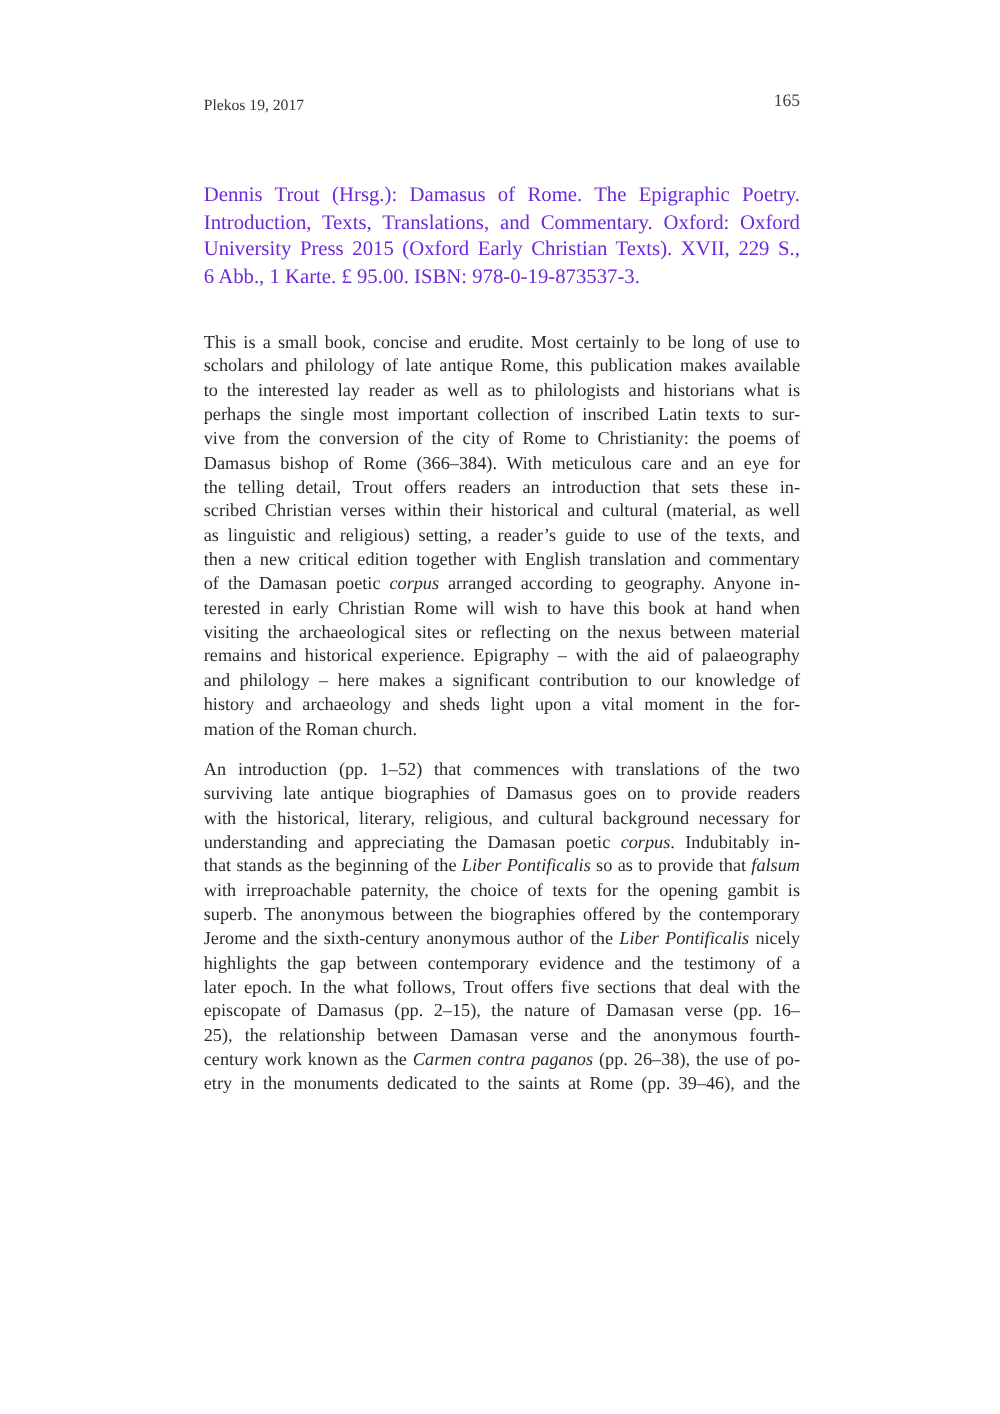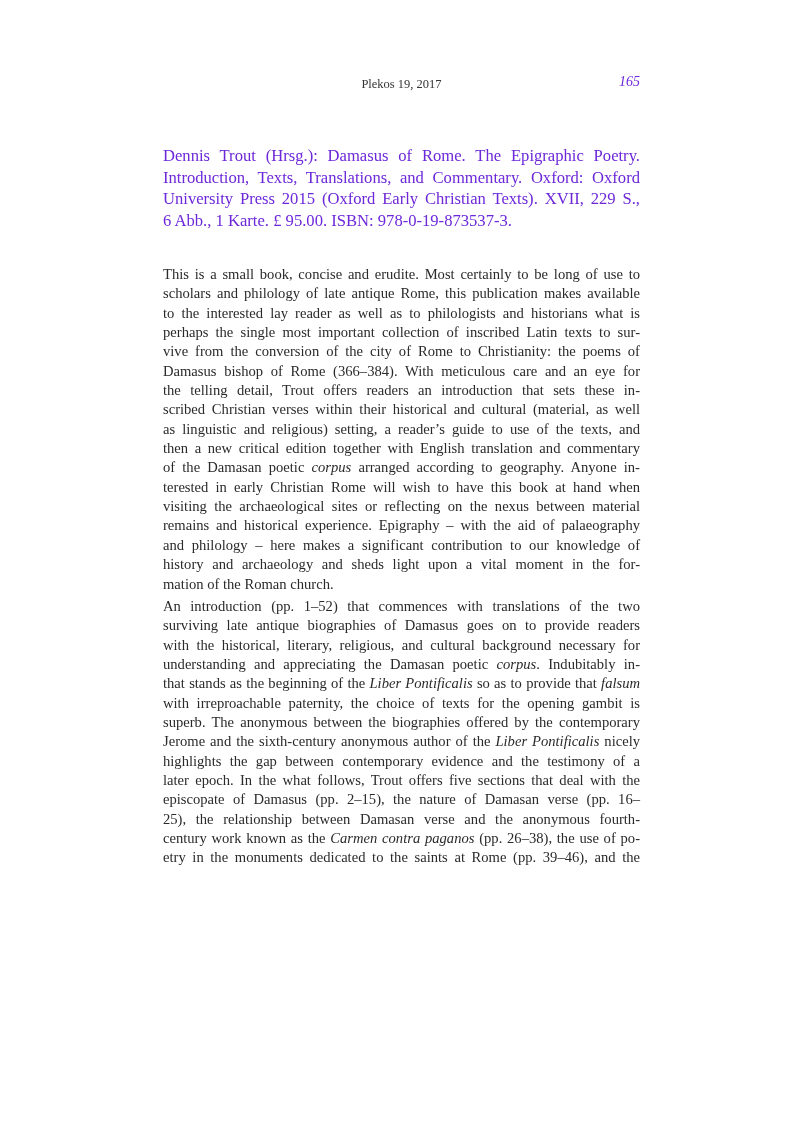--- a/index.html
+++ b/index.html
@@ -1,25 +1,25 @@
 <!DOCTYPE html>
 <html><head>
 <meta charset="utf-8">
 <style>
   html, body { margin: 0; padding: 0; background: #ffffff; }
   body { width: 800px; height: 1131px; position: relative; overflow: hidden;
          font-family: "Liberation Serif", "DejaVu Serif", serif; color: #2a2a2a; }
   .running-head { position: absolute; top: 74px; left: 163px; width: 477px; height: 20px; }
-  .journal { position: absolute; left: 0; width: 100%; text-align: center; font-size: 12.5px; top: 3px; color: #333; }
-  .pageno { position: absolute; right: 0; top: 0; font-size: 14px; color: #6d28d9; font-style: italic; }
+  .journal { position: absolute; left: 0; width: 100%; font-size: 12.5px; top: 3px; color: #333; }
+  .pageno { position: absolute; right: 0; top: 0; font-size: 14px; color: #404040; }
   .title-block { position: absolute; top: 145px; left: 163px; width: 477px;
                  font-size: 16.6px; line-height: 21.6px; text-align: justify; text-align-last: left; color: #6d28d9; }
   .body-text { position: absolute; top: 265px; left: 163px; width: 477px; }
   .para { font-size: 14.6px; line-height: 19.35px; text-align: justify; margin: 0; hyphens: manual; }
-  .para + .para { margin-top: 3px; font-family: Liberation Serif, serif; }
+  .para + .para { margin-top: 13px; font-family: Liberation Serif, serif; }
   .line { display: block; text-align: justify; text-align-last: justify; white-space: nowrap; }
   .line.last { text-align-last: left; }
   i { font-style: italic; }
 </style>
 </head>
 <body>
 
 <div class="running-head">
   <span class="journal">Plekos 19, 2017</span>
   <span class="pageno">165</span>

